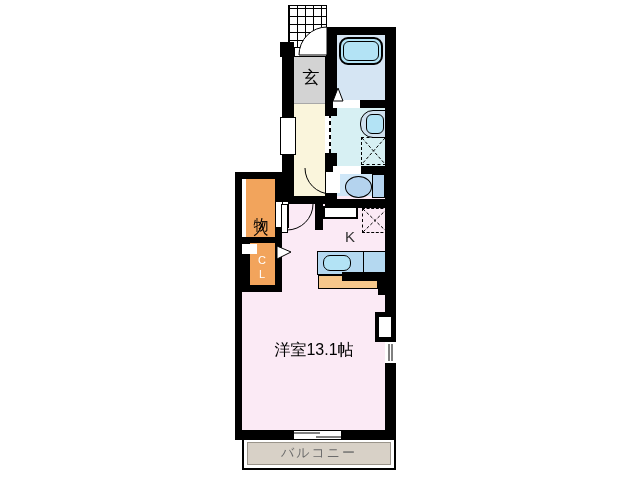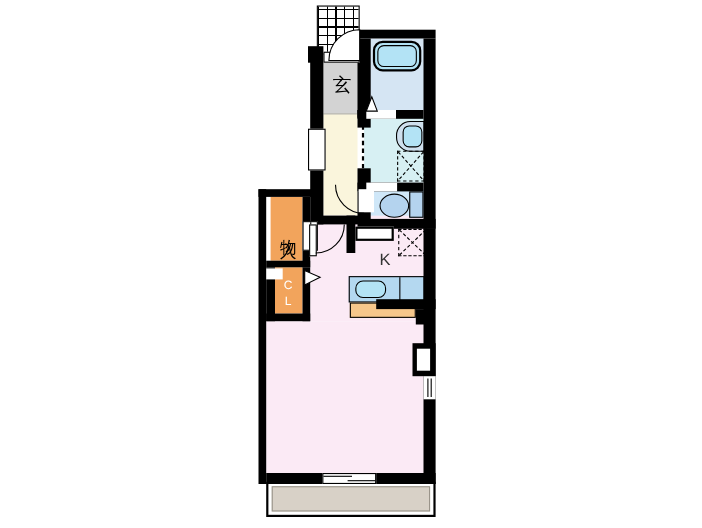--- a/index.html
+++ b/index.html
@@ -118,13 +118,15 @@
     <g stroke="#000" stroke-width="1">
       <line x1="389" y1="344" x2="389" y2="361"></line>
         <line x1="392" y1="344" x2="392" y2="361"></line>
     </g>
   </svg>
 
   <div class="abs txt" style="left:296px;top:64px;width:30px;height:26px;font-size:17px;">玄</div>
   <div class="abs txt vtxt" style="left:248px;top:182px;width:25px;height:52px;font-size:15px;">物入</div>
   <div class="abs txt vtxt" style="left:253px;top:253px;width:18px;height:30px;font-size:11px;color:#fff;">CL</div>
   <div class="abs txt" style="left:340px;top:227px;width:20px;height:18px;font-size:15px;color:#333;">K</div>
+  <div class="abs txt" style="left:242px;top:340px;width:144px;height:20px;font-size:16px;">洋室13.1帖</div>
+  <div class="abs txt" style="left:247px;top:444px;width:144px;height:18px;font-size:13px;color:#6b6b6b;letter-spacing:2px;">バルコニー</div>
 </div>
 
 </body></html>

